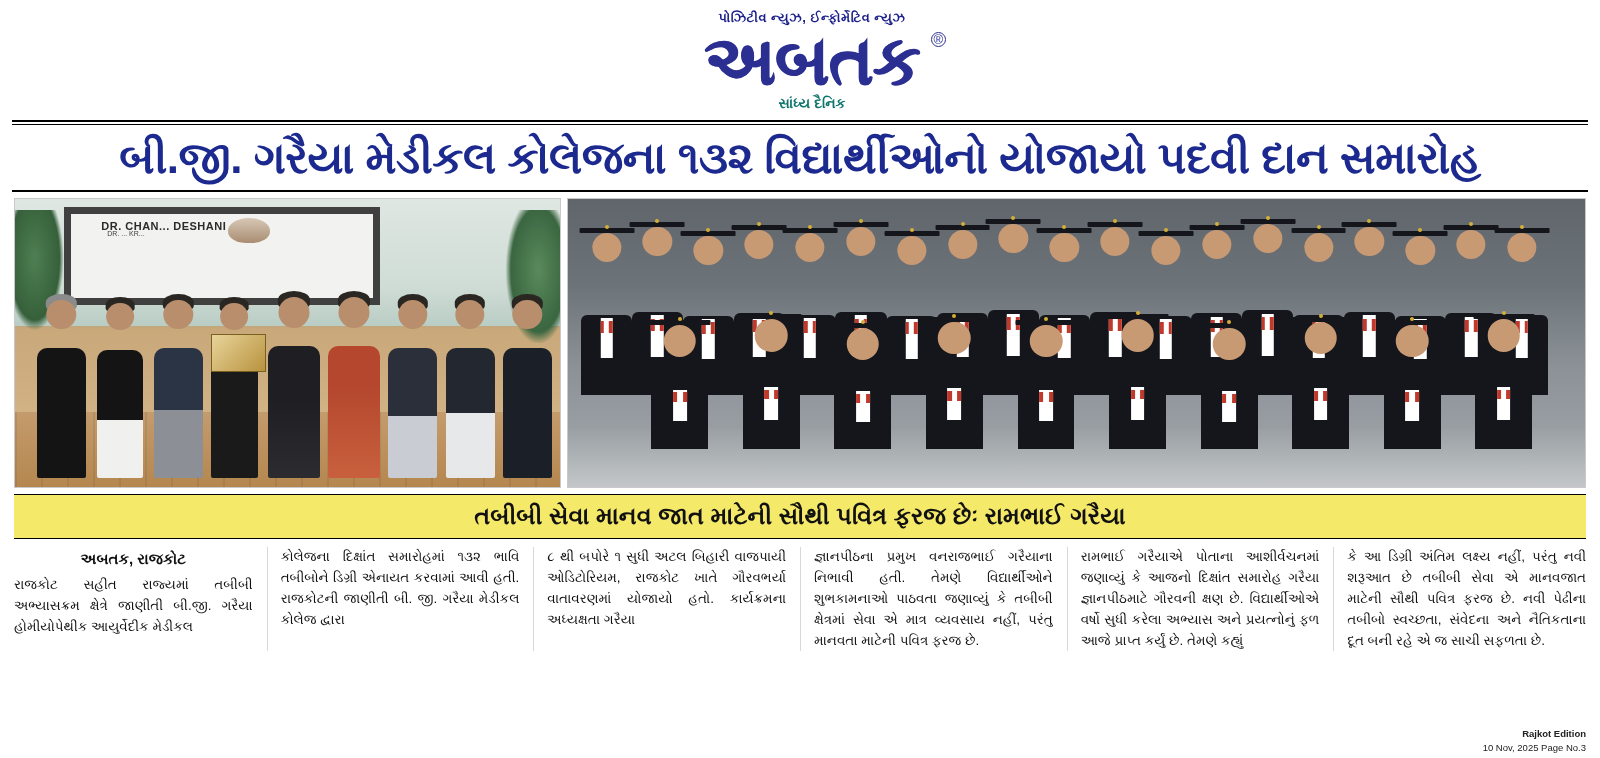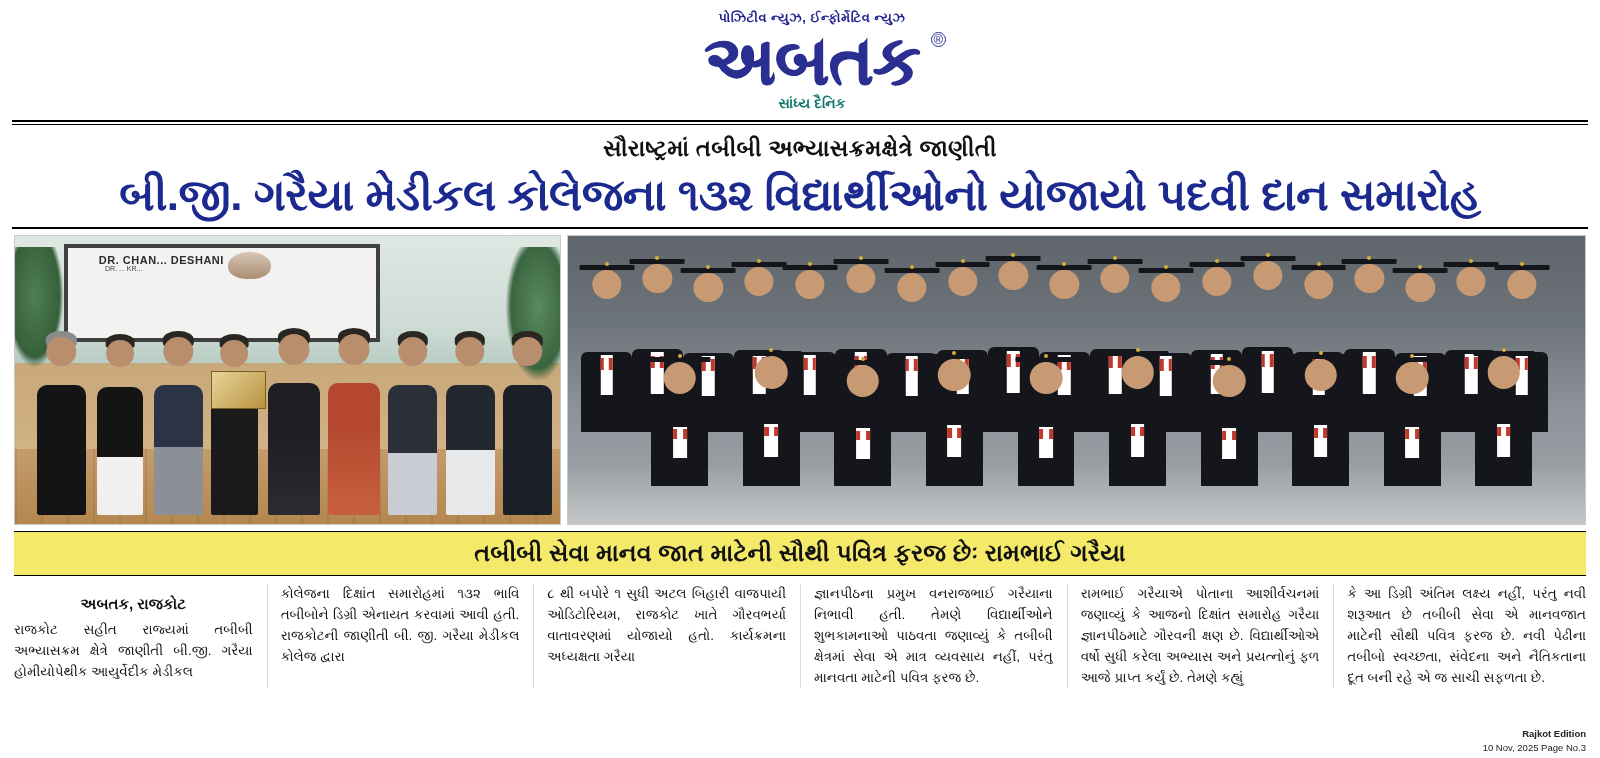--- a/index.html
+++ b/index.html
@@ -114,21 +114,21 @@
     background:
       linear-gradient(to bottom, #8fa89a 0%, #7d9a8c 38%, #c9a87a 45%, #d8bb8e 100%);
   }
   .stage-backdrop {
     position: absolute; left: 0; top: 0; width: 100%; height: 44%;
     background: linear-gradient(to bottom, #dfe7e2 0%, #cfdcd6 70%, #b9cdc4 100%);
   }
   .banner-board {
     position: absolute; left: 9%; top: 3%; width: 58%; height: 34%;
     background: #f2f3f0;
-    border: 4px solid #404040;
+    border: 7px solid #404040;
   }
   .banner-text1 {
     position: absolute; left: 10%; top: 6%;
     font-size: 11px; font-weight: bold; color: #2b2b2b;
     letter-spacing: 0.5px;
   }
   .banner-text2 {
     position: absolute; left: 12%; top: 17%;
     font-size: 7px; color: #3b3b3b; line-height: 1.5;
   }
@@ -249,21 +249,20 @@
     color: #101010;
     text-align: justify;
     position: relative;
   }
   .col + .col { border-left: 1px solid #d8d8d8; padding-left: 13px; }
   .byline {
     text-align: center;
     font-size: 15px;
     font-weight: bold;
     margin-bottom: 5px;
-    margin-top: 8px;
   }
   .col p { text-align: justify; }
 
   
   .footer-credit {
     position: absolute;
     right: 14px; bottom: 4px;
     text-align: right;
     font-size: 9.5px;
     color: #222;
@@ -281,21 +280,20 @@
     <div class="masthead-logo-wrap">
       <div class="masthead-logo">અબતક</div>
       <div class="masthead-reg">®</div>
     </div>
     <div class="masthead-sub">સાંધ્ય દૈનિક</div>
   </div>
 
   <div class="rule-thick"></div>
   <div class="rule-thin"></div>
 
-  <div class="kicker">સૌરાષ્ટ્રમાં તબીબી અભ્યાસક્રમક્ષેત્રે જાણીતી</div>
   <div class="headline">બી.જી. ગરૈયા મેડીકલ કોલેજના ૧૩૨ વિદ્યાર્થીઓનો યોજાયો પદવી દાન સમારોહ</div>
   <div class="head-rule"></div>
 
   <div class="photos">
 
     <div class="photo photo-left">
       <div class="stage-bg"></div>
       <div class="stage-backdrop"></div>
       <div class="banner-board">
         <div class="banner-text1">DR. CHAN... DESHANI</div>

